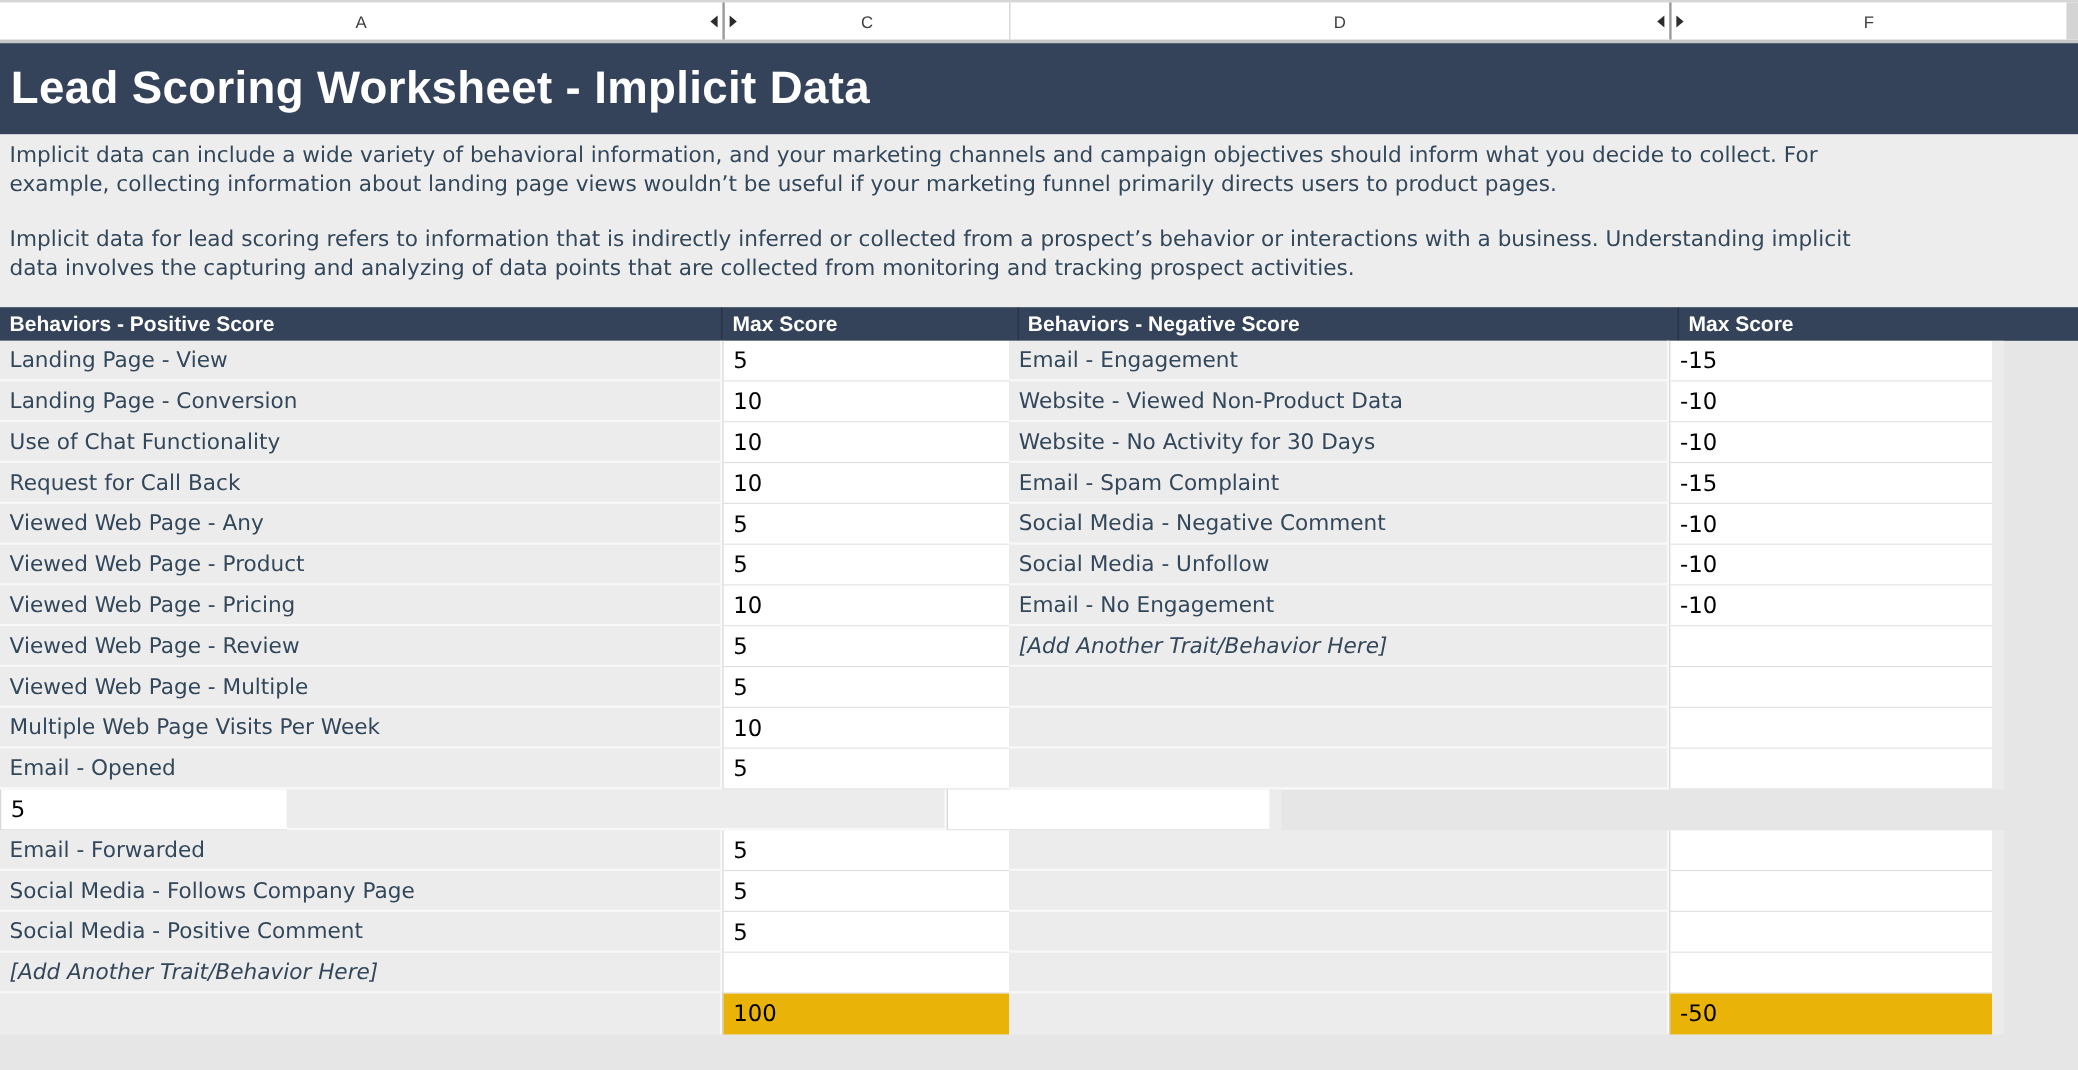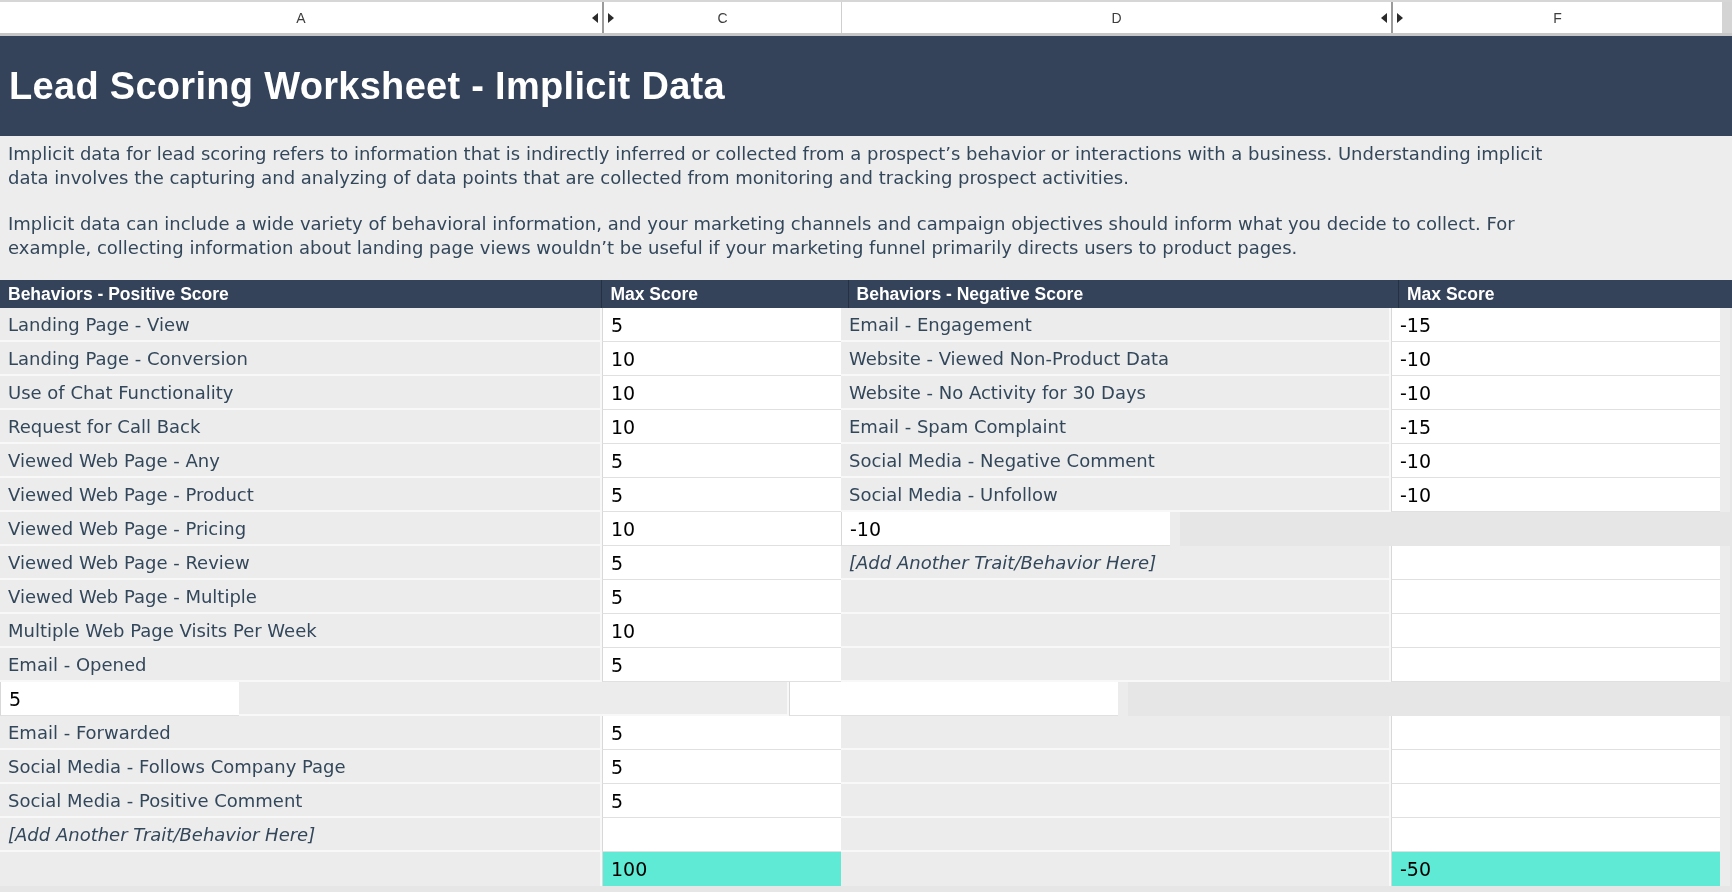--- a/index.html
+++ b/index.html
@@ -15,21 +15,21 @@
   .colcell.c { width:239px; border-left:2px solid #9b9b9b; }
   .colcell.d { width:550px; border-left:1px solid #cfcfcf; }
   .colcell.f { width:331px; border-left:2px solid #9b9b9b; }
   .corner    { width:10px; background:#d4d4d4; }
   .arr { position:absolute; top:50%; transform:translateY(-50%); width:0; height:0;
          border-top:5px solid transparent; border-bottom:5px solid transparent; cursor:pointer; }
   .arr.left  { right:4px; border-right:6px solid #2b2b2b; }
   .arr.right { left:4px;  border-left:6px solid #2b2b2b; }
 
   
-  .title-band { height:100px; background:#34435a; display:flex; align-items:center;
+  .title-band { height:76px; background:#34435a; display:flex; align-items:center;
                 padding-left:9px; }
   .title-band span { color:#ffffff; font-family:"Liberation Sans", sans-serif;
                      font-weight:bold; font-size:38px; letter-spacing:0.3px; }
 
   
   .desc-band { height:144px; background:#ededed; color:#33475b; padding:6px 8px 0 8px;
                font-size:18px; line-height:23.5px; }
   .desc-band .para { max-width:1548px; }
   .desc-band .para + .para { margin-top:23px; }
 
@@ -47,23 +47,23 @@
   .grid .row { display:flex; height:34px;text-align:center; }
   .cell { display:flex; align-items:center; padding-left:8px; overflow:hidden;
           white-space:nowrap; cursor:cell; }
   .cell.label { background:#ececec; color:#33475b; font-size:18px;
                 border-bottom:2px solid #f8f8f8; border-right:2px solid #f8f8f8; }
   .cell.score { background:#ffffff; color:#000000; font-size:19px;
                 border-bottom:1px solid #e0e0e0; border-left:1px solid #d8d8d8; }
   .cell.pos-label { width:602px; }
   .cell.pos-score { width:239px; }
   .cell.neg-label { width:550px; }
-  .cell.neg-score { width:329px; }
+  .cell.neg-score { width:269px; }
   .cell.italic { font-style:italic; }
-  .row.total .cell.score { background:#5eead4; border-bottom:none; }
+  .row.total .cell.score { background:#eab308; border-bottom:none; }
   .row.total .cell.label { border-bottom:none; }
   .gutter { width:10px; background:#ececec; }
 </style>
 </head>
 <body>
 
 <div class="col-headers">
   <div class="colcell a">
     <span>A</span>
     <span class="arr left"></span>
@@ -81,22 +81,22 @@
     <span>F</span>
   </div>
   <div class="corner"></div>
 </div>
 
 <div class="title-band">
   <span>Lead Scoring Worksheet - Implicit Data</span>
 </div>
 
 <div class="desc-band">
+  <div class="para">Implicit data can include a wide variety of behavioral information, and your marketing channels and campaign objectives should inform what you decide to collect. For example, collecting information about landing page views wouldn’t be useful if your marketing funnel primarily directs users to product pages.</div>
   <div class="para">Implicit data for lead scoring refers to information that is indirectly inferred or collected from a prospect’s behavior or interactions with a business. Understanding implicit data involves the capturing and analyzing of data points that are collected from monitoring and tracking prospect activities.</div>
-  <div class="para">Implicit data can include a wide variety of behavioral information, and your marketing channels and campaign objectives should inform what you decide to collect. For example, collecting information about landing page views wouldn’t be useful if your marketing funnel primarily directs users to product pages.</div>
 </div>
 
 <div class="thead">
   <div class="hc h1">Behaviors - Positive Score</div>
   <div class="hc h2">Max Score</div>
   <div class="hc h3">Behaviors - Negative Score</div>
   <div class="hc h4">Max Score</div>
 </div>
 
 <div class="grid">
@@ -138,20 +138,21 @@
     <div class="row">
       <div class="cell label pos-label">Viewed Web Page - Product</div>
       <div class="cell score pos-score">5</div>
       <div class="cell label neg-label">Social Media - Unfollow</div>
       <div class="cell score neg-score">-10</div>
       <div class="gutter"></div>
     </div>
     <div class="row">
       <div class="cell label pos-label">Viewed Web Page - Pricing</div>
       <div class="cell score pos-score">10</div>
+      <div class="cell label neg-label">Email - No Engagement</div>
       <div class="cell score neg-score">-10</div>
       <div class="gutter"></div>
     </div>
     <div class="row">
       <div class="cell label pos-label">Viewed Web Page - Review</div>
       <div class="cell score pos-score">5</div>
       <div class="cell label neg-label italic">[Add Another Trait/Behavior Here]</div>
       <div class="cell score neg-score"></div>
       <div class="gutter"></div>
     </div>

